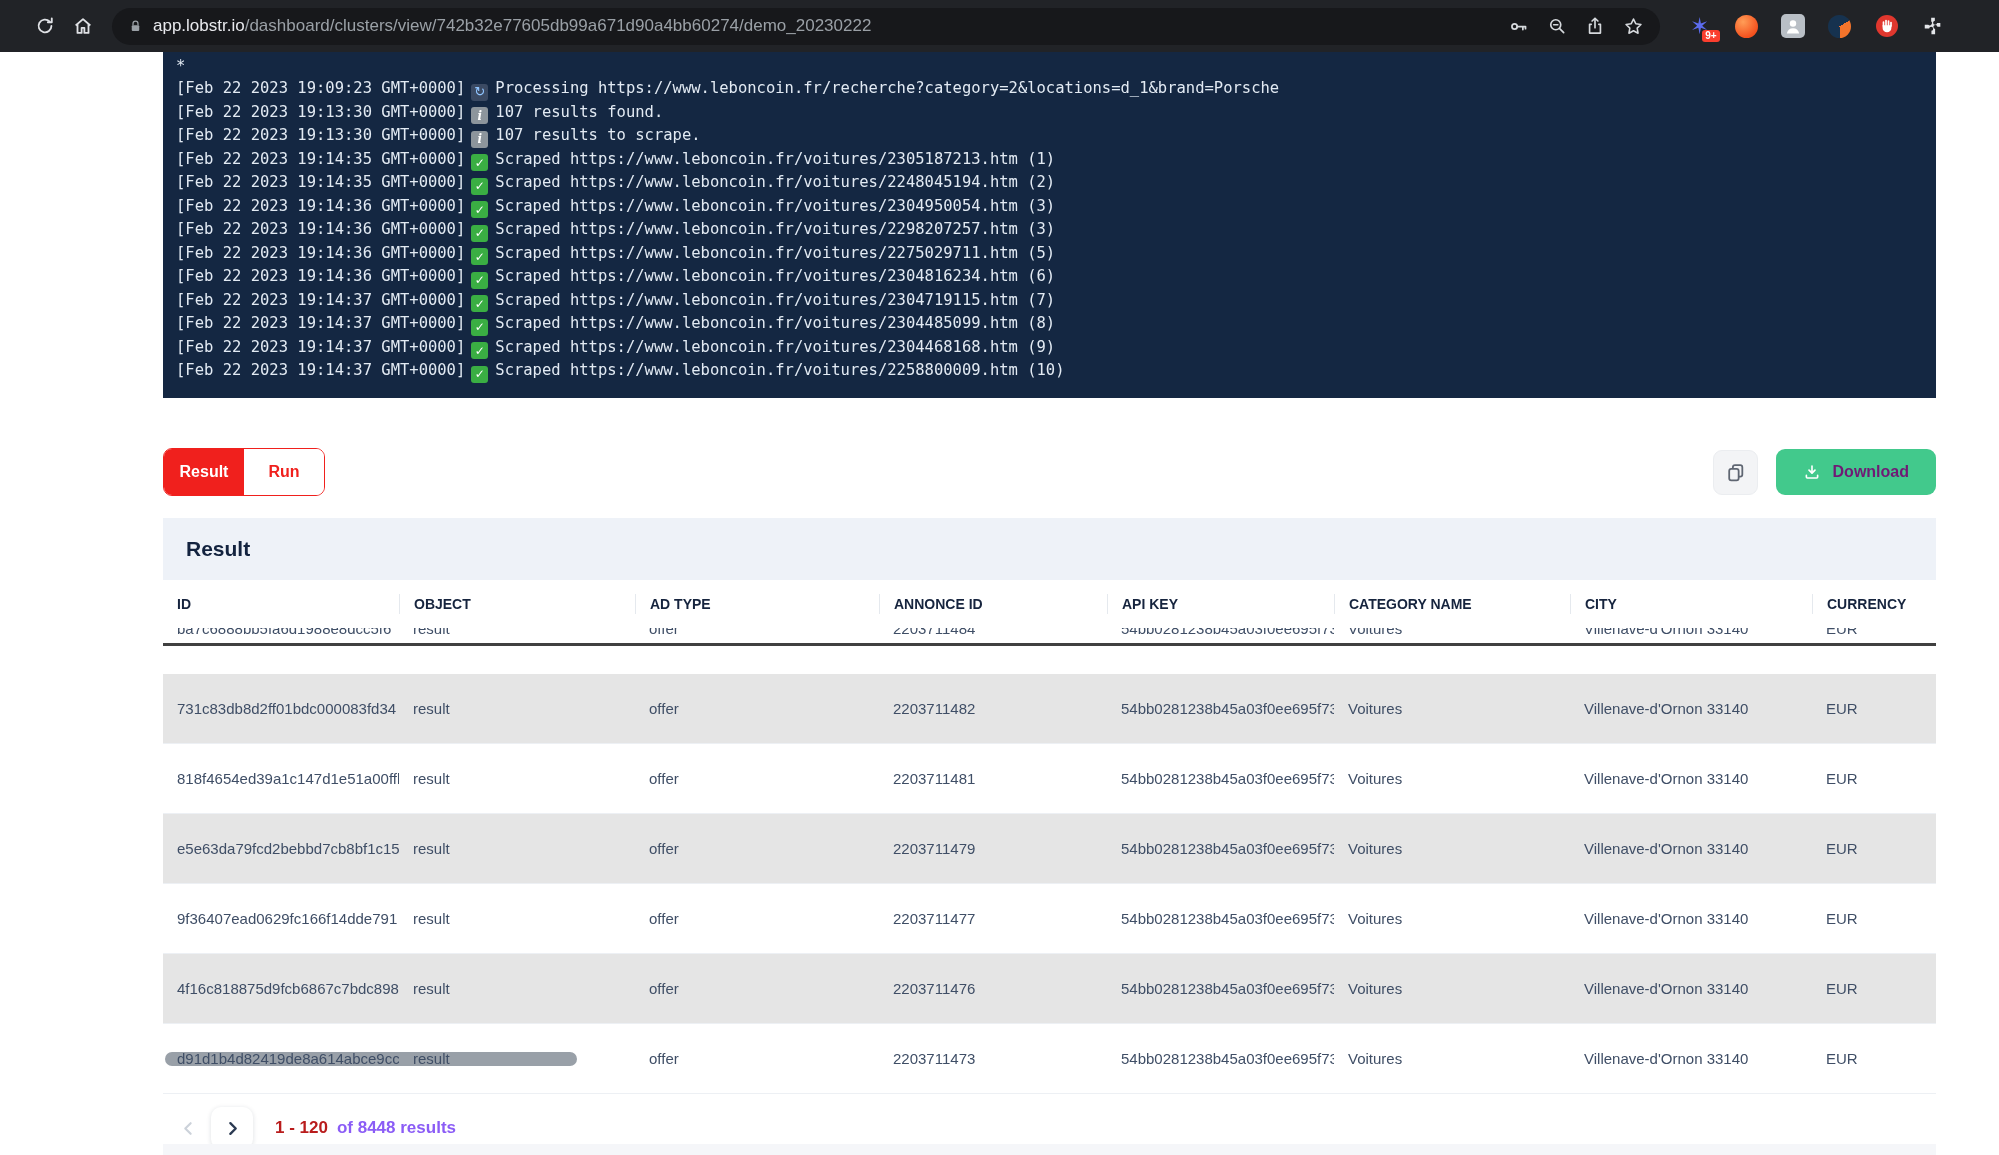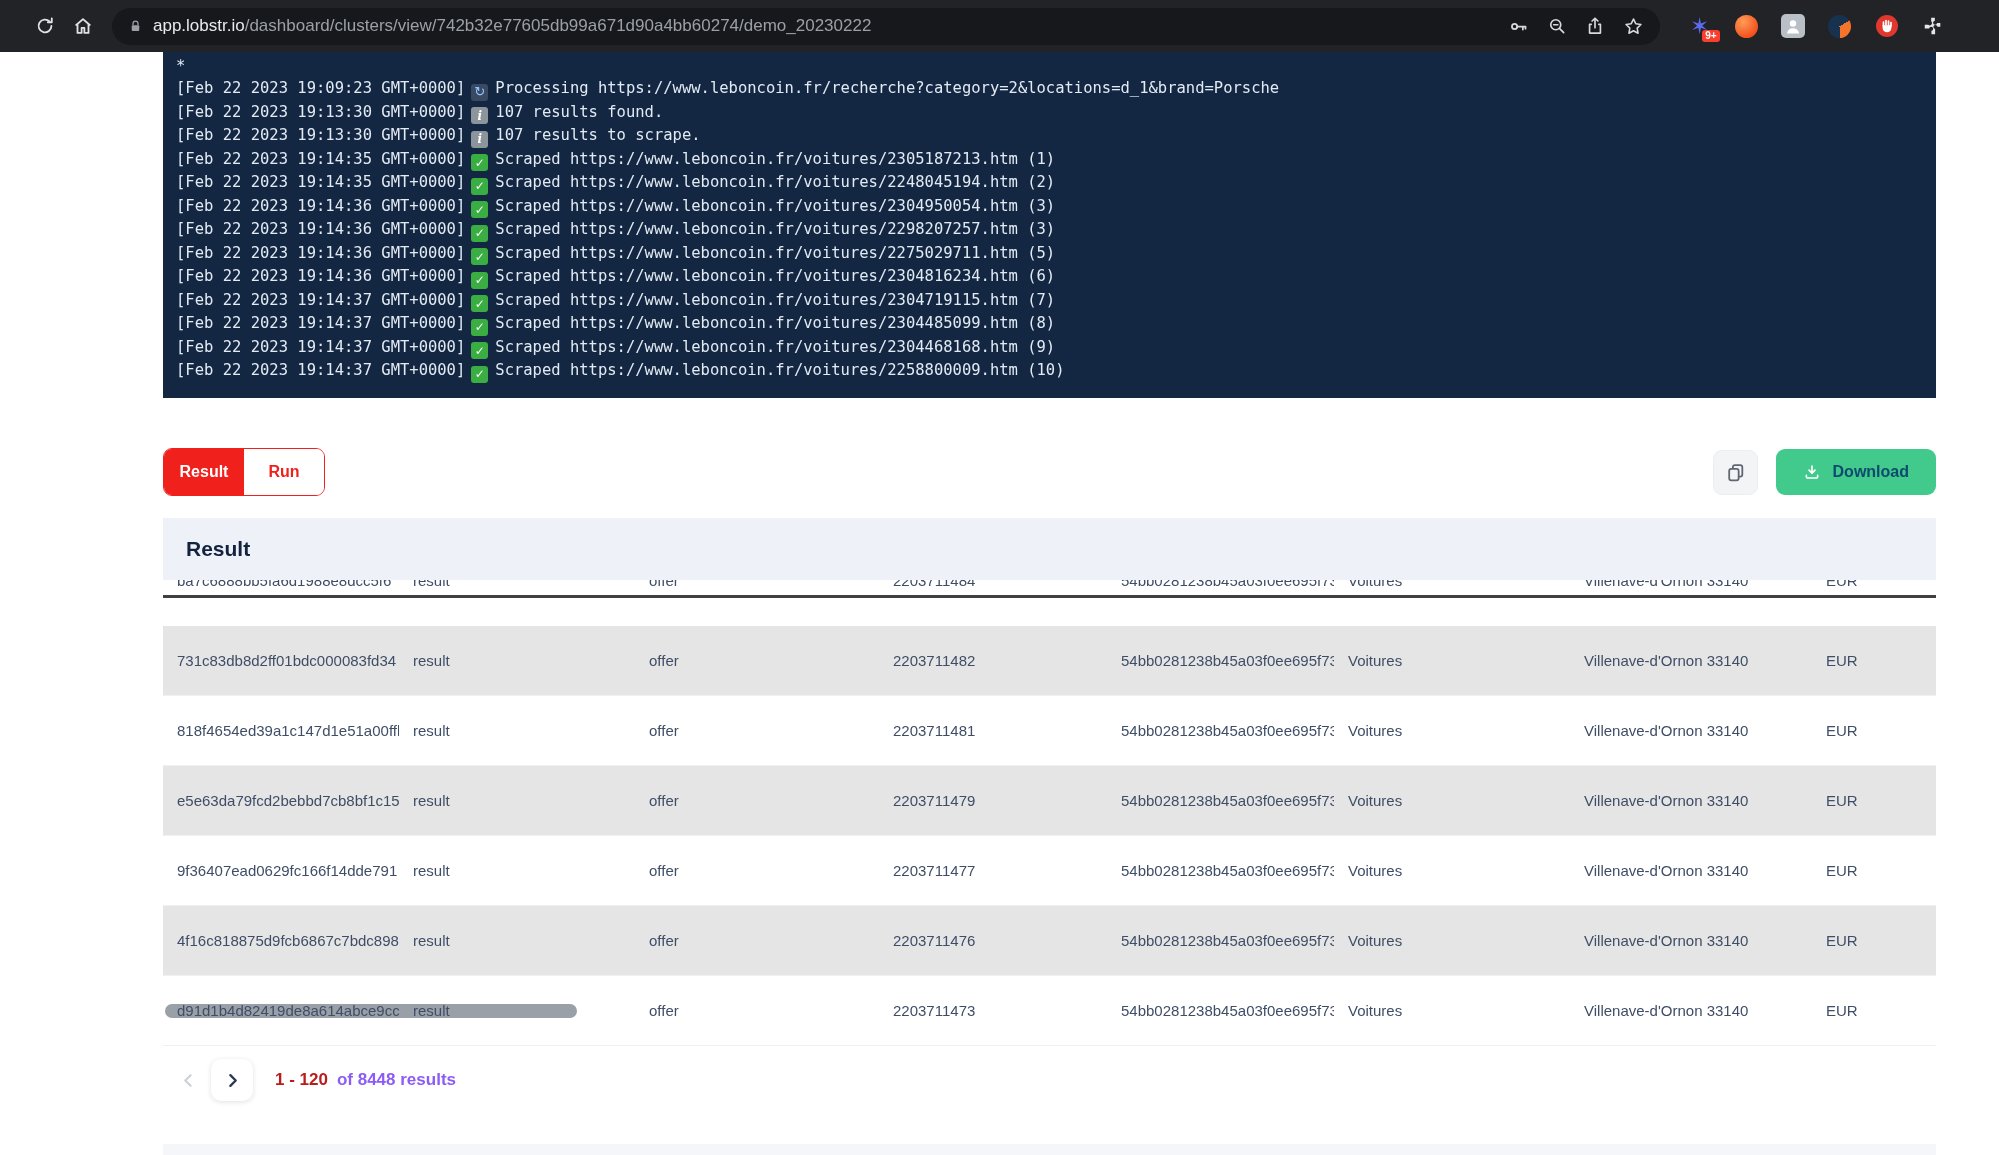--- a/index.html
+++ b/index.html
@@ -43,21 +43,21 @@
   .tab-group { display:flex; height:48px; border:1px solid var(--accent-red); border-radius:9px; overflow:hidden; }
   .tab { width:80px; display:flex; align-items:center; justify-content:center;
     font-size:16px; font-weight:bold; cursor:pointer; }
   .tab-result { background:var(--accent-red); color:#fff; }
   .tab-run { background:#fff; color:var(--accent-red); }
   .toolbar-right { display:flex; align-items:center; gap:18px; }
   .copy-btn { width:45px; height:45px; background:#f3f4f6; border:1px solid #ebedf0; border-radius:9px;
     display:flex; align-items:center; justify-content:center; cursor:pointer; }
   .download-btn { height:46px; padding:0 27px; background:var(--accent-green); border-radius:9px;
     display:flex; align-items:center; justify-content:center; gap:12px;
-    color:#0c4a6e; font-size:16px; font-weight:bold; cursor:pointer; }
+    color:#701a75; font-size:16px; font-weight:bold; cursor:pointer; }
 
   
   .panel { margin-top:22px; }
   .panel-head { height:62px; background:#eef2f8; display:flex; align-items:center; padding-left:23px;
     font-size:21px; font-weight:bold; color:#13233f; }
   .grid-row { display:grid; grid-template-columns:236px 236px 244px 228px 227px 236px 242px 1fr; }
   .thead { height:48px; align-items:center; background:#fff; }
   .th { font-size:14px; font-weight:bold; color:#16243e; padding-left:14px; height:20px; line-height:20px;
     white-space:nowrap; overflow:hidden; align-self:center; }
   .th + .th { border-left:1px solid #e5e9ee; }
@@ -217,20 +217,30 @@
               <path d="M4.5 16.5v2.3a1.2 1.2 0 0 0 1.2 1.2h12.6a1.2 1.2 0 0 0 1.2-1.2v-2.3"></path>
             </svg>
         </span>
         <span>Download</span>
       </div>
     </div>
   </div>
 
   <div class="panel">
     <div class="panel-head">Result</div>
+    <div class="grid-row thead">
+        <div class="th">ID</div>
+        <div class="th">OBJECT</div>
+        <div class="th">AD TYPE</div>
+        <div class="th">ANNONCE ID</div>
+        <div class="th">API KEY</div>
+        <div class="th">CATEGORY NAME</div>
+        <div class="th">CITY</div>
+        <div class="th">CURRENCY</div>
+      </div>
     <div class="partial-clip">
         <div class="grid-row trow">
           <div class="cell">ba7c6888bb5fa6d1988e8dcc5f6</div>
           <div class="cell">result</div>
           <div class="cell">offer</div>
           <div class="cell">2203711484</div>
           <div class="cell">54bb0281238b45a03f0ee695f73</div>
           <div class="cell">Voitures</div>
           <div class="cell">Villenave-d'Ornon 33140</div>
           <div class="cell">EUR</div>

